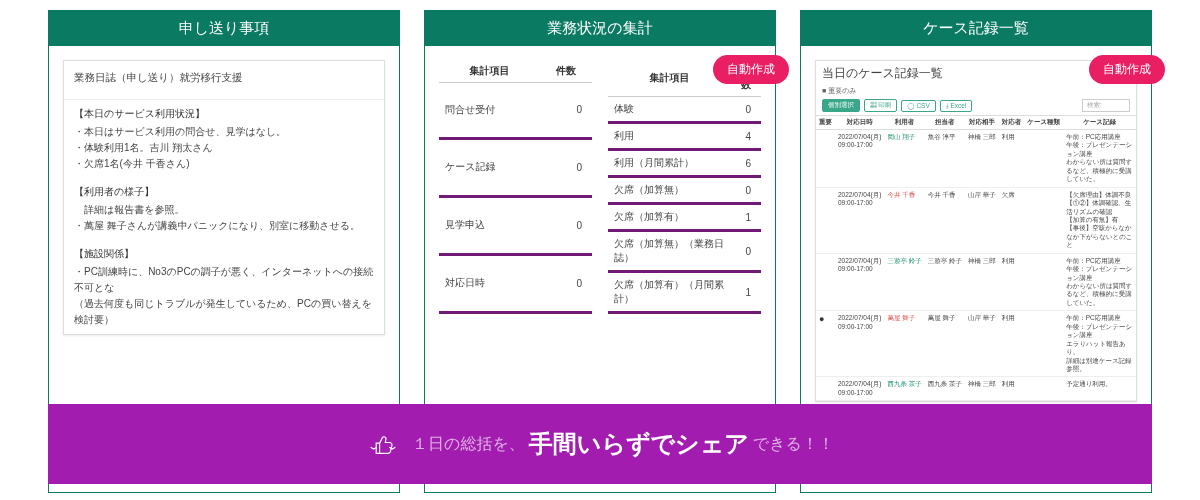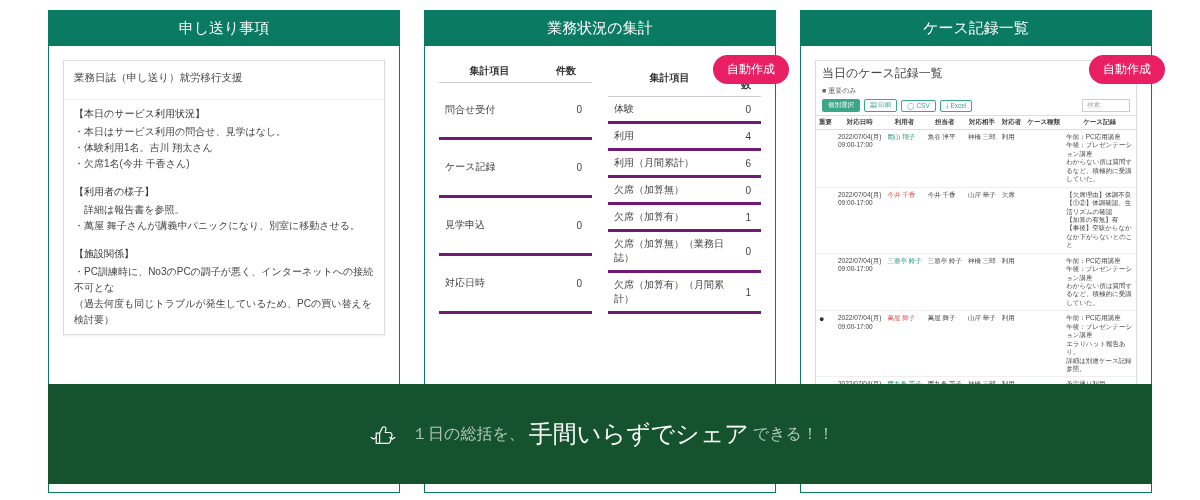--- a/index.html
+++ b/index.html
@@ -34,22 +34,22 @@
 .case-search{margin-left:auto;border:1px solid #ccc;padding:1px 4px;font-size:6.5px;color:#aaa;width:48px}
 .case table{width:100%;border-collapse:collapse;font-size:6.5px}
 .case th{border-top:1px solid #ddd;border-bottom:1px solid #ddd;padding:2px 3px;font-weight:600;white-space:nowrap}
 .case td{border-bottom:1px solid #eee;padding:3px;vertical-align:top;white-space:nowrap}
 .case td.wrap{white-space:normal;line-height:1.3}
 .name-a{color:#1a8f72}
 .name-b{color:#d9534f}
 .dot{font-size:9px;color:#333}
 
 
-.banner{position:absolute;left:48px;right:48px;bottom:16px;background:#14532d;color:#fff;display:flex;align-items:center;justify-content:center;padding:18px 0;font-size:16px}
-.banner .big{font-size:24px;font-weight:400;margin:16px 4px}
+.banner{position:absolute;left:48px;right:48px;bottom:16px;background:#a21caf;color:#fff;display:flex;align-items:center;justify-content:center;padding:18px 0;font-size:16px}
+.banner .big{font-size:24px;font-weight:700;margin:6px 4px}
 .banner .dim{opacity:.65}
 .thumbs{width:34px;height:34px;margin-right:12px;position:relative}
 .thumbs svg{width:100%;height:100%}
 </style>
 </head>
 <body>
 
 <div class="cards">
 
   <div class="card">

